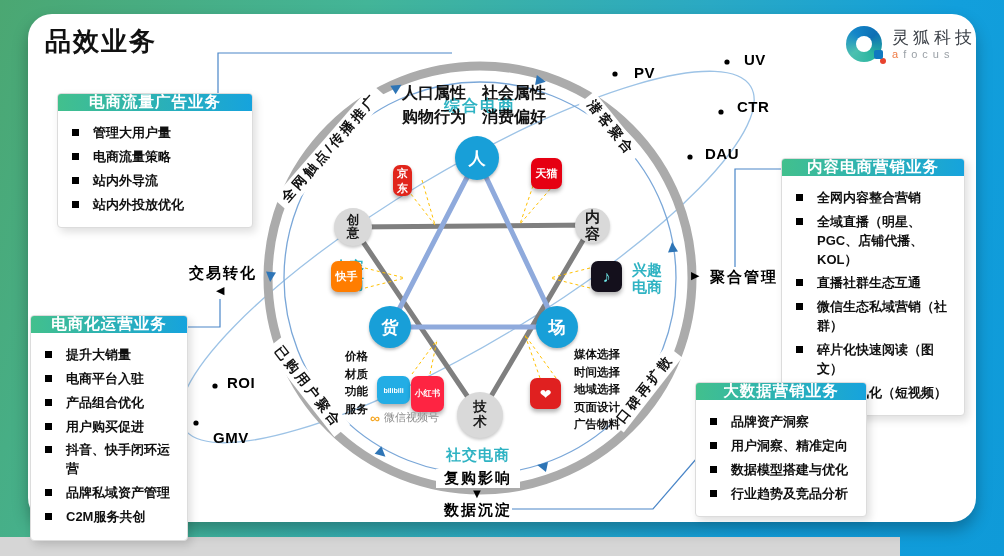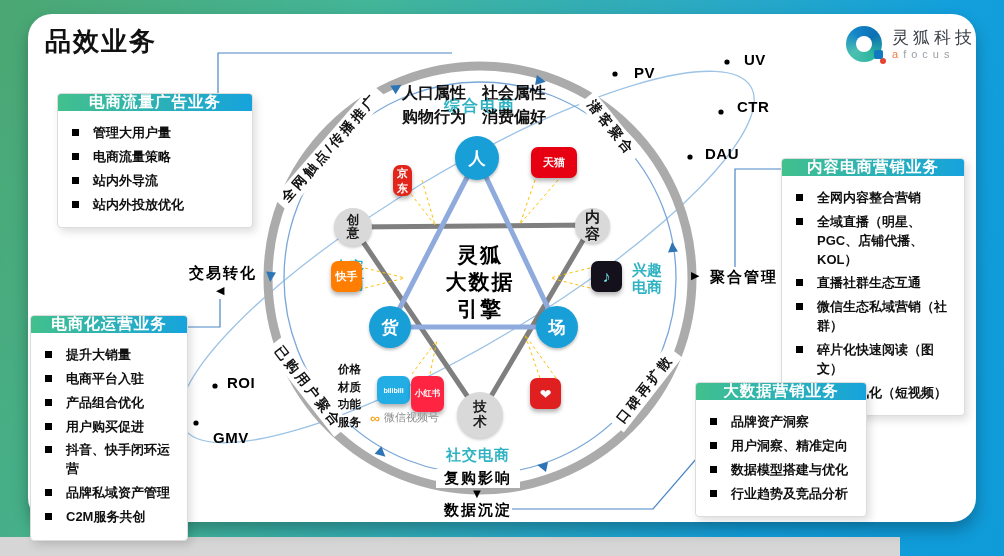--- a/index.html
+++ b/index.html
@@ -159,43 +159,45 @@
   <div class="abs node node-gray" style="left:334px;top:208px;width:38px;height:38px;font-size:12.5px;">
       <span class="wrap2">创意</span>
     </div>
   <div class="abs node node-gray" style="left:575px;top:208px;width:35px;height:35px;font-size:15px;">
       <span class="wrap2">内容</span>
     </div>
   <div class="abs node node-gray" style="left:457px;top:392px;width:46px;height:46px;font-size:13.5px;">
       <span class="wrap2">技术</span>
     </div>
 
-  <div class="abs engine cx" style="left:480px;top:241px;">
-    <div>灵狐</div>
-    <div>大数据</div>
-    <div>引擎</div>
-  </div>
 
   <div class="abs app-icon" style="left:393px;top:149px;width:19px;height:31px;background:#e1251b;font-size:11px;margin-top:16px;">京东</div>
-  <div class="abs app-icon" style="left:531px;top:147px;width:46px;height:31px;background:#e60012;font-size:11px;">天猫</div>
+  <div class="abs app-icon" style="left:531px;top:158px;width:31px;height:31px;background:#e60012;font-size:11px;">天猫</div>
   <div class="abs app-icon" style="left:331px;top:261px;width:31px;height:31px;background:#ff7d00;font-size:11px;">快手</div>
   <div class="abs app-icon" style="left:591px;top:261px;width:31px;height:31px;background:#14101c;color:#6ee7e7;font-size:16px;">♪</div>
   <div class="abs app-icon" style="left:530px;top:378px;width:31px;height:31px;background:#e02020;font-size:14px;">❤</div>
   <div class="abs app-icon" style="left:377px;top:376px;width:33px;height:28px;background:#23ade5;font-size:7px;letter-spacing:0;">bilibili</div>
   <div class="abs app-icon" style="left:411px;top:376px;width:33px;height:36px;background:#fe2442;font-size:8.5px;">小红书</div>
   <div class="abs wcc" style="left:370px;top:410px;">
     <span class="ring">∞</span>
     <span class="txt">微信视频号</span>
   </div>
 
-  <div class="abs factor-list" style="left:338px;top:348px;margin-top:13px;">
+  <div class="abs factor-list" style="left:345px;top:348px;">
       <div>价格</div>
       <div>材质</div>
       <div>功能</div>
       <div>服务</div>
+    </div>
+  <div class="abs factor-list" style="left:574px;top:346px;">
+      <div>媒体选择</div>
+      <div>时间选择</div>
+      <div>地域选择</div>
+      <div>页面设计</div>
+      <div>广告物料</div>
     </div>
 
   <div class="abs metric" style="left:634px;top:64px;text-align:right;">PV</div>
   <div class="abs metric" style="left:744px;top:51px;">UV</div>
   <div class="abs metric" style="left:737px;top:98px;">CTR</div>
   <div class="abs metric" style="left:705px;top:145px;">DAU</div>
   <div class="abs metric" style="left:227px;top:374px;">ROI</div>
   <div class="abs metric" style="left:213px;top:429px;">GMV</div>
 
   <div class="abs flow-label cx" style="left:223px;top:264px;">交易转化</div>

